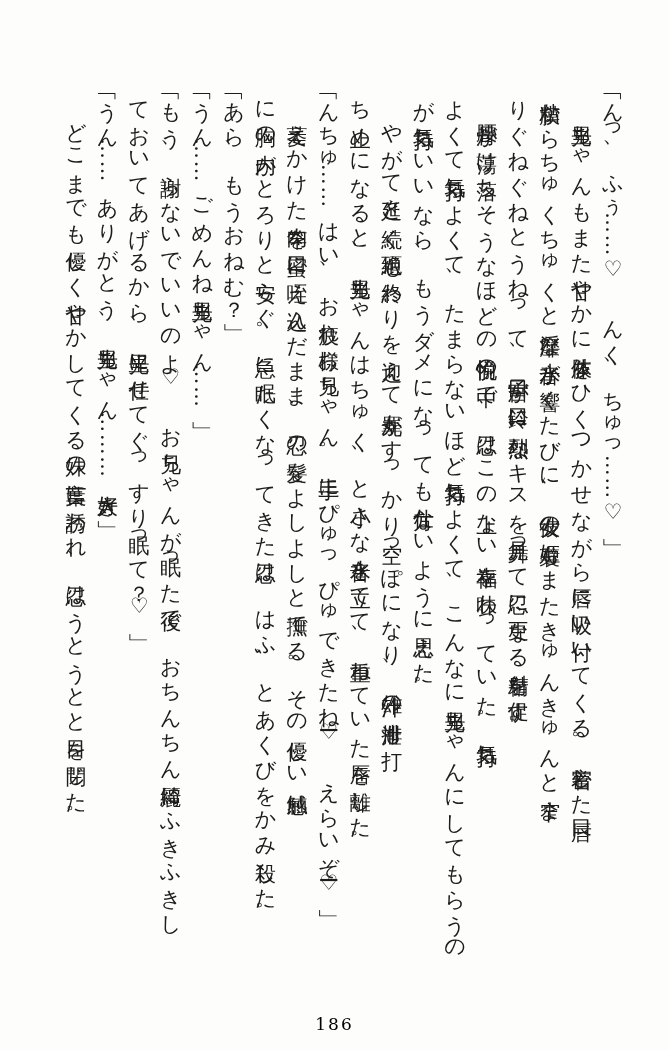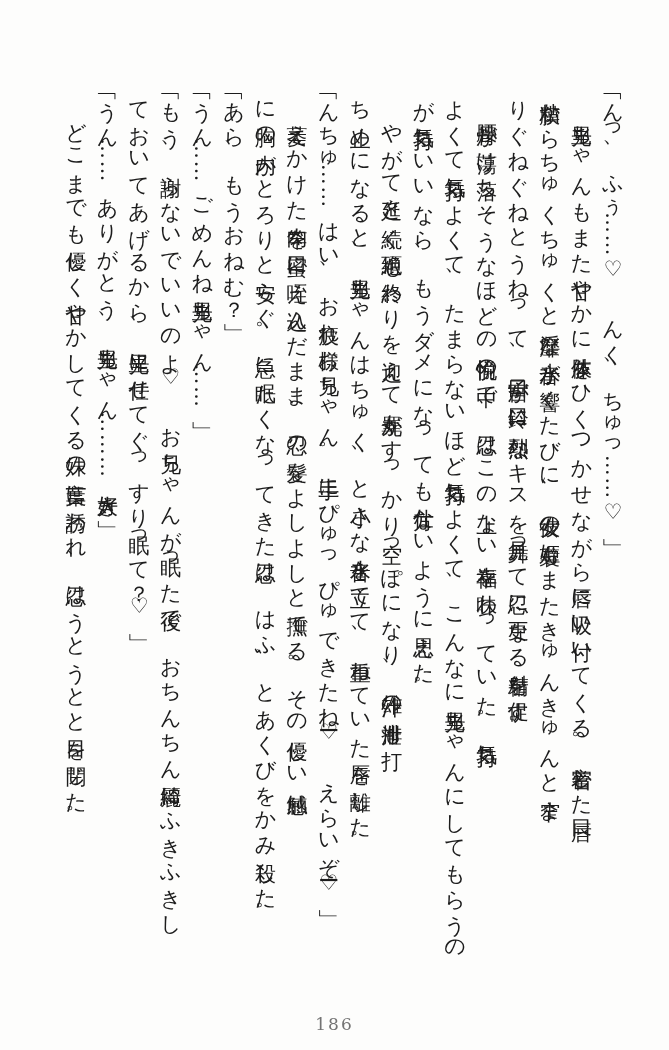--- a/index.html
+++ b/index.html
@@ -37,21 +37,21 @@
     white-space: nowrap;
   }
   .folio {
     position: absolute;
     bottom: 16px;
     left: 0;
     width: 100%;
     text-align: center;
     font-size: 17px;
     letter-spacing: 2px;
-    color: #737373;
+    color: #000000;
   }
 </style>
 </head>
 <body>
 
 <div class="page">
   <div class="text-block">
     <p>「んっ、ふぅ……♡　んく、ちゅっ……♡」</p>
     <p>　光里ちゃんもまた甘やかに肢体をひくつかせながら唇に吸い付いてくる。密着した口唇</p>
     <p>粘膜からちゅくちゅくと淫靡な水音が響くたびに、彼女の姫襞もまたきゅんきゅんと窄ま</p>

